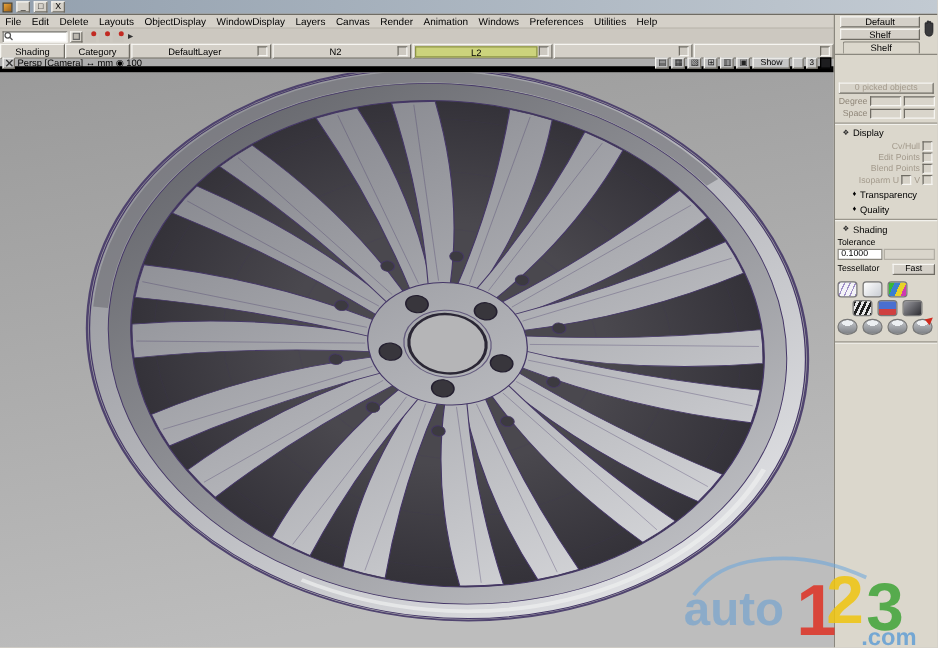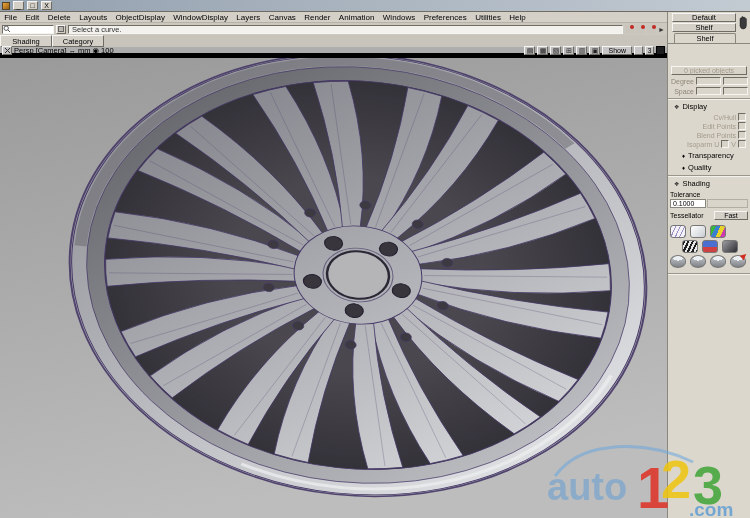--- a/index.html
+++ b/index.html
@@ -164,31 +164,52 @@
         <svg width="8" height="8" viewBox="0 0 8 8">
           <circle cx="3.2" cy="3.2" r="2.2" fill="none" stroke="#555" stroke-width="1"></circle>
           <line x1="4.8" y1="4.8" x2="7" y2="7" stroke="#555" stroke-width="1"></line>
         </svg>
       </div>
       <div class="mini-btn bev-out">
         <svg width="6" height="6" viewBox="0 0 6 6">
           <rect x="0.5" y="0.5" width="5" height="5" fill="#bdb9b1" stroke="#666"></rect>
         </svg>
       </div>
-      <div class="prompt-field bev-in">Select a curve.</div>
       <div class="hist-icon"></div>
       <div class="hist-icon"></div>
       <div class="hist-icon"></div>
       <div class="play-glyph">►</div>
     </div>
 
     <div class="tabrow">
       <div id="stage-tabs" style="display:flex;">
           <div class="stage-tab bev-out">Shading</div>
           <div class="stage-tab bev-out">Category</div>
+        </div>
+      <div class="layer-cells" id="layer-cells">
+          <div class="layer-cell bev-out">
+            <div class="layer-label">DefaultLayer</div>
+            <div class="layer-cb bev-in"></div>
+          </div>
+          <div class="layer-cell bev-out">
+            <div class="layer-label">N2</div>
+            <div class="layer-cb bev-in"></div>
+          </div>
+          <div class="layer-cell bev-out">
+            <div class="layer-label active">L2</div>
+            <div class="layer-cb bev-in"></div>
+          </div>
+          <div class="layer-cell bev-out">
+            <div class="layer-label"></div>
+            <div class="layer-cb bev-in"></div>
+          </div>
+          <div class="layer-cell bev-out">
+            <div class="layer-label"></div>
+            <div class="layer-cb bev-in"></div>
+          </div>
         </div>
     </div>
 
     <div class="vp-header">
       <div class="vp-close bev-out">
         <svg width="7" height="7" viewBox="0 0 7 7">
           <line x1="1" y1="1" x2="6" y2="6" stroke="#333" stroke-width="1"></line>
           <line x1="6" y1="1" x2="1" y2="6" stroke="#333" stroke-width="1"></line>
         </svg>
       </div>

